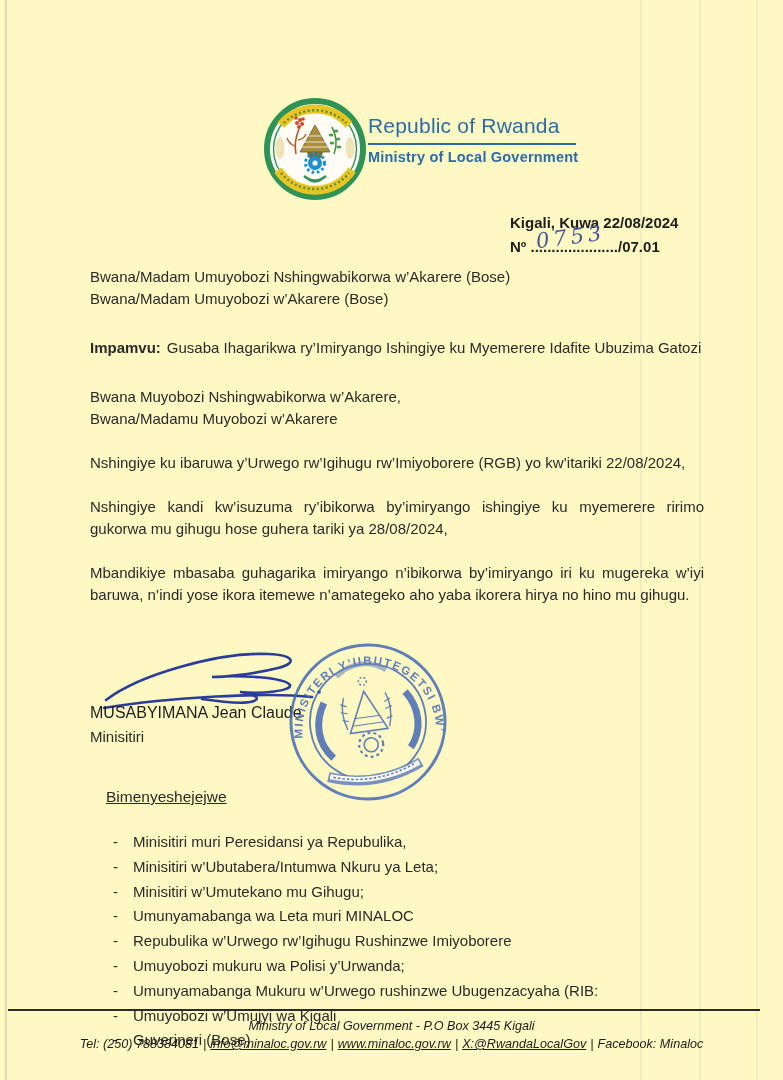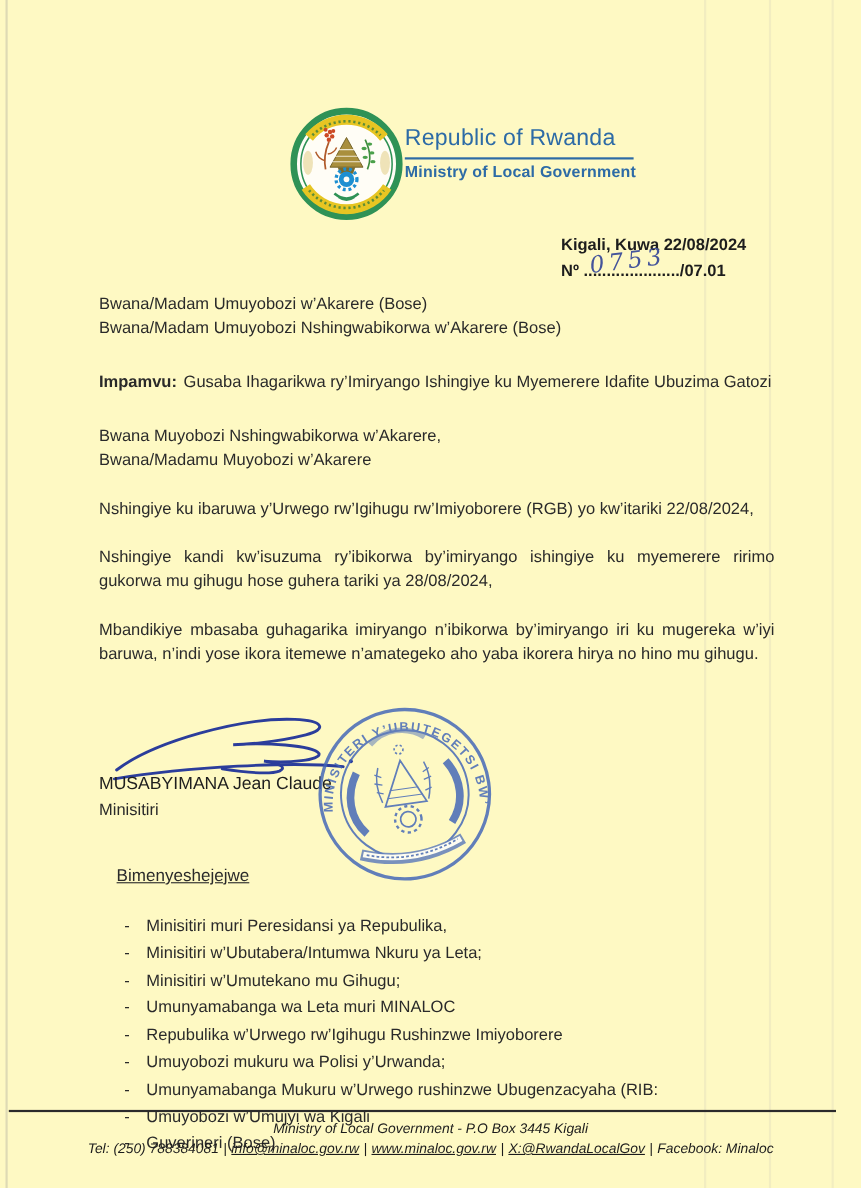--- a/index.html
+++ b/index.html
@@ -119,22 +119,22 @@
   <div class="dateline">
     <div>Kigali, Kuwa 22/08/2024</div>
     <div class="ref-line">
       <span>Nº</span>
       <span>.....................</span><span>/07.01</span>
       <span class="handwritten">0753</span>
     </div>
   </div>
 
   <div class="content">
+    <span class="line">Bwana/Madam Umuyobozi Nshingwabikorwa w’Akarere (Bose)</span>
     <span class="line">Bwana/Madam Umuyobozi w’Akarere (Bose)</span>
-    <span class="line">Bwana/Madam Umuyobozi Nshingwabikorwa w’Akarere (Bose)</span>
 
     <p class="subject">
       <span class="subject-label">Impamvu:</span><span>Gusaba Ihagarikwa ry’Imiryango Ishingiye ku Myemerere Idafite Ubuzima Gatozi</span>
     </p>
 
     <div class="salutation">
       <span class="line">Bwana Muyobozi Nshingwabikorwa w’Akarere,</span>
       <span class="line">Bwana/Madamu Muyobozi w’Akarere</span>
     </div>
 

